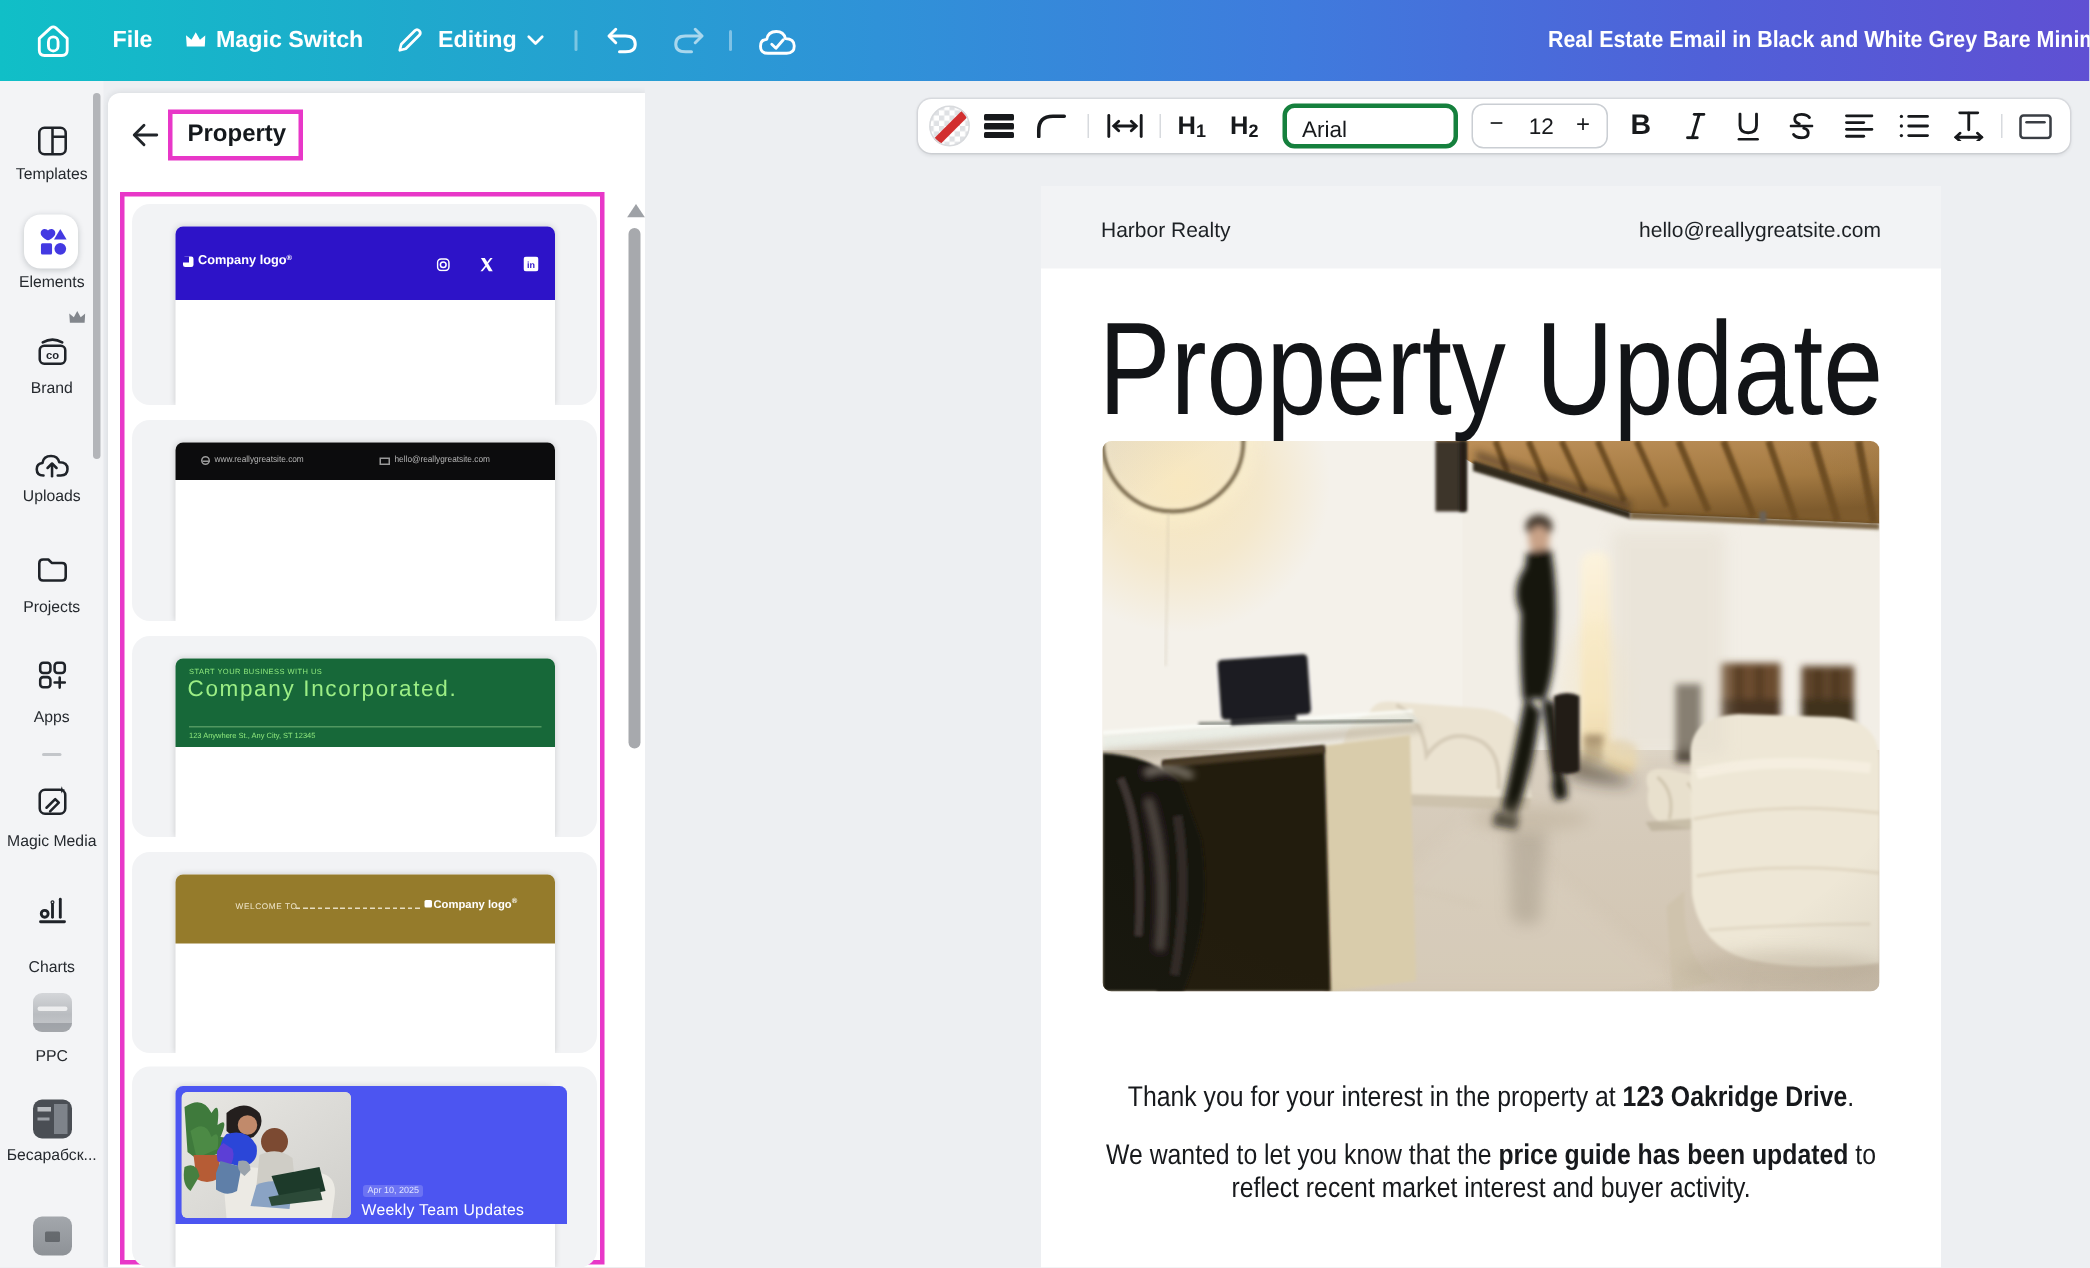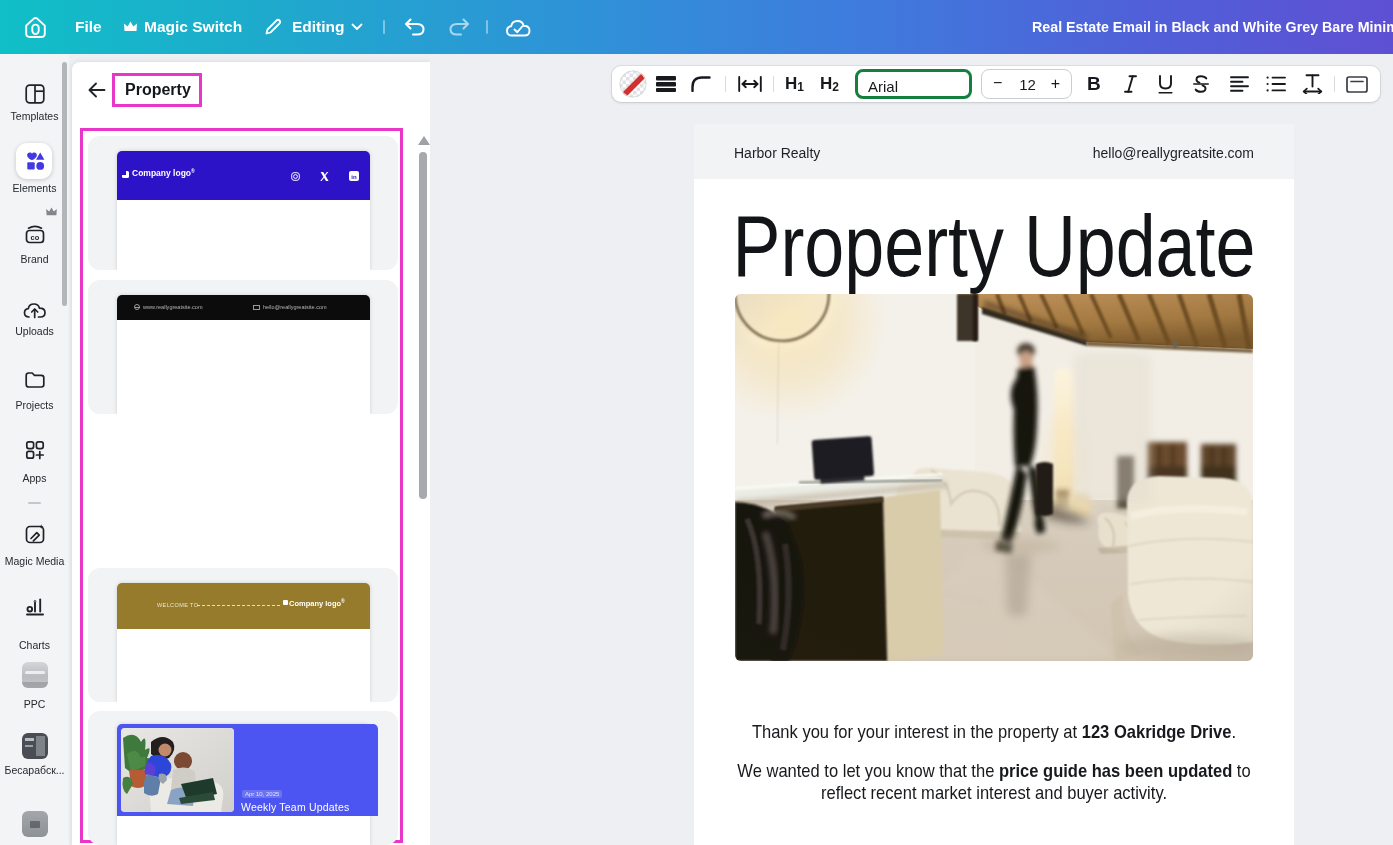--- a/index.html
+++ b/index.html
@@ -228,20 +228,30 @@
       <div style="position:absolute;left:0;top:0;width:253px;height:25px;background:#0c0c0d;border-radius:5px 5px 0 0">
         <div style="position:absolute;left:17px;top:9px;width:6px;height:6px;border:1px solid #999;border-radius:50%;box-sizing:border-box"></div>
         <div style="position:absolute;left:17.5px;top:11.5px;width:5px;height:1px;background:#999"></div>
         <div style="position:absolute;left:26px;top:8.5px;color:#b5b5b5;font-size:6px;transform:scaleX(0.92);transform-origin:0 0">www.reallygreatsite.com</div>
         <div style="position:absolute;left:136px;top:9.5px;width:7px;height:5px;border:1px solid #999;box-sizing:border-box"></div>
         <div style="position:absolute;left:146px;top:8.5px;color:#b5b5b5;font-size:6px;transform:scaleX(0.92);transform-origin:0 0">hello@reallygreatsite.com</div>
       </div>
     </div>
   </div>
 
+  <div class="tcard" style="top:362px">
+    <div class="tdesign" style="top:15px;height:119px">
+      <div style="position:absolute;left:0;top:0;width:253px;height:59px;background:#176839;border-radius:5px 5px 0 0">
+        <div style="position:absolute;left:9px;top:6px;color:#8fe97d;font-size:5px;letter-spacing:.3px">START YOUR BUSINESS WITH US</div>
+        <div style="position:absolute;left:8px;top:12px;color:#9cee85;font-size:15px;letter-spacing:1.1px">Company Incorporated.</div>
+        <div style="position:absolute;left:9px;right:9px;top:45px;height:1px;background:rgba(190,240,170,.35)"></div>
+        <div style="position:absolute;left:9px;top:49px;color:#8fe97d;font-size:5px">123 Anywhere St., Any City, ST 12345</div>
+      </div>
+    </div>
+  </div>
 
   <div class="tcard" style="top:506px">
     <div class="tdesign" style="top:15px;height:119px">
       <div style="position:absolute;left:0;top:0;width:253px;height:46px;background:#957b2b;border-radius:5px 5px 0 0">
         <div style="position:absolute;left:40px;top:19px;color:#efe6cc;font-size:5.5px;letter-spacing:.4px">WELCOME TO</div>
         <div style="position:absolute;left:80px;top:22px;width:84px;height:1px;background:repeating-linear-gradient(90deg,rgba(245,238,218,.85) 0 3px,transparent 3px 5px)"></div>
         <div style="position:absolute;left:166px;top:17px;width:5px;height:5px;background:#fff;border-radius:1px"></div>
         <div style="position:absolute;left:172px;top:15px;color:#fff;font-size:7.5px;font-weight:700">Company logo<span style="font-size:5px;vertical-align:3px">®</span></div>
       </div>
     </div>

